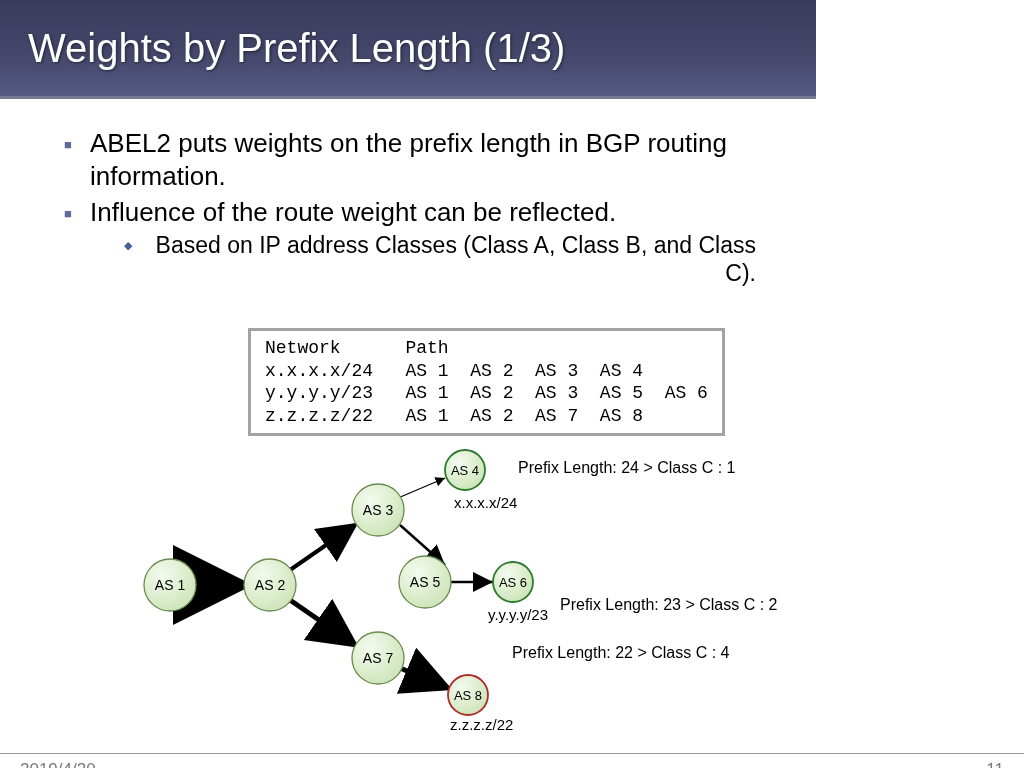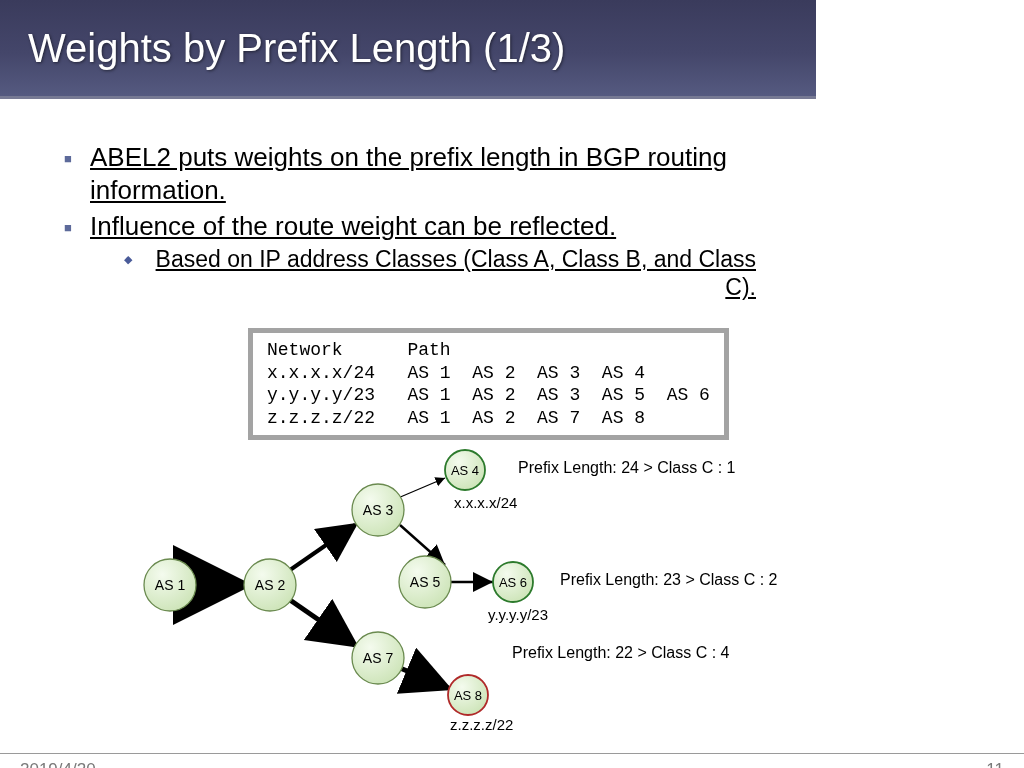--- a/index.html
+++ b/index.html
@@ -27,24 +27,23 @@
     padding-left: 28px;
   }
   .title-band h1 {
     color: #fff;
     font-weight: 400;
     font-size: 40px;
     text-shadow: 1px 1px 3px rgba(0,0,0,.5);
     margin: 0;
   }
   .content {
-    padding: 42px 60px 0 60px;
+    padding: 28px 60px 0 60px;
     font-size: 26px;
     line-height: 1.25;
-    text-decoration: underline;
   }
   ul.bullets {
     list-style: none;
     padding: 0;
     margin: 0;
   }
   ul.bullets > li {
     position: relative;
     padding-left: 30px;
     margin-bottom: 4px;
@@ -74,21 +73,21 @@
     color: #4a5b99;
     font-size: 11px;
     position: absolute;
     left: 4px;
     top: 8px;
   }
   .routing-box {
     position: absolute;
     left: 248px;
     top: 328px;
-    border: 5px solid #a3a3a3;
+    border: 3px solid #a3a3a3;
     padding: 6px 14px 6px 14px;
     font-family: "Courier New", monospace;
     font-size: 18px;
     line-height: 1.25;
     white-space: pre;
     background: #fff;
   }
   .diagram {
     position: absolute;
     left: 0;
@@ -199,21 +198,21 @@
     </g>
     <g>
       <circle cx="468" cy="695" r="20" fill="url(#gNode)" stroke="#b02a2a" stroke-width="1.8"></circle>
       <text x="468" y="700" text-anchor="middle" font-size="13">AS 8</text>
     </g>
   </svg>
 
   <div class="annot" style="left:518px; top:459px;">Prefix Length: 24 &gt; Class C : 1</div>
   <div class="subannot" style="left:454px; top:494px;">x.x.x.x/24</div>
 
-  <div class="annot" style="left:560px; top:571px;">Prefix Length: 23 &gt; Class C : 2</div>
+  <div class="annot" style="left:560px; top:596px;">Prefix Length: 23 &gt; Class C : 2</div>
   <div class="subannot" style="left:488px; top:606px;">y.y.y.y/23</div>
 
   <div class="annot" style="left:512px; top:644px;">Prefix Length: 22 &gt; Class C : 4</div>
   <div class="subannot" style="left:450px; top:716px;">z.z.z.z/22</div>
 
   <div class="footer">
     <span class="date">2019/4/20</span>
     <span class="page">11</span>
   </div>
 

